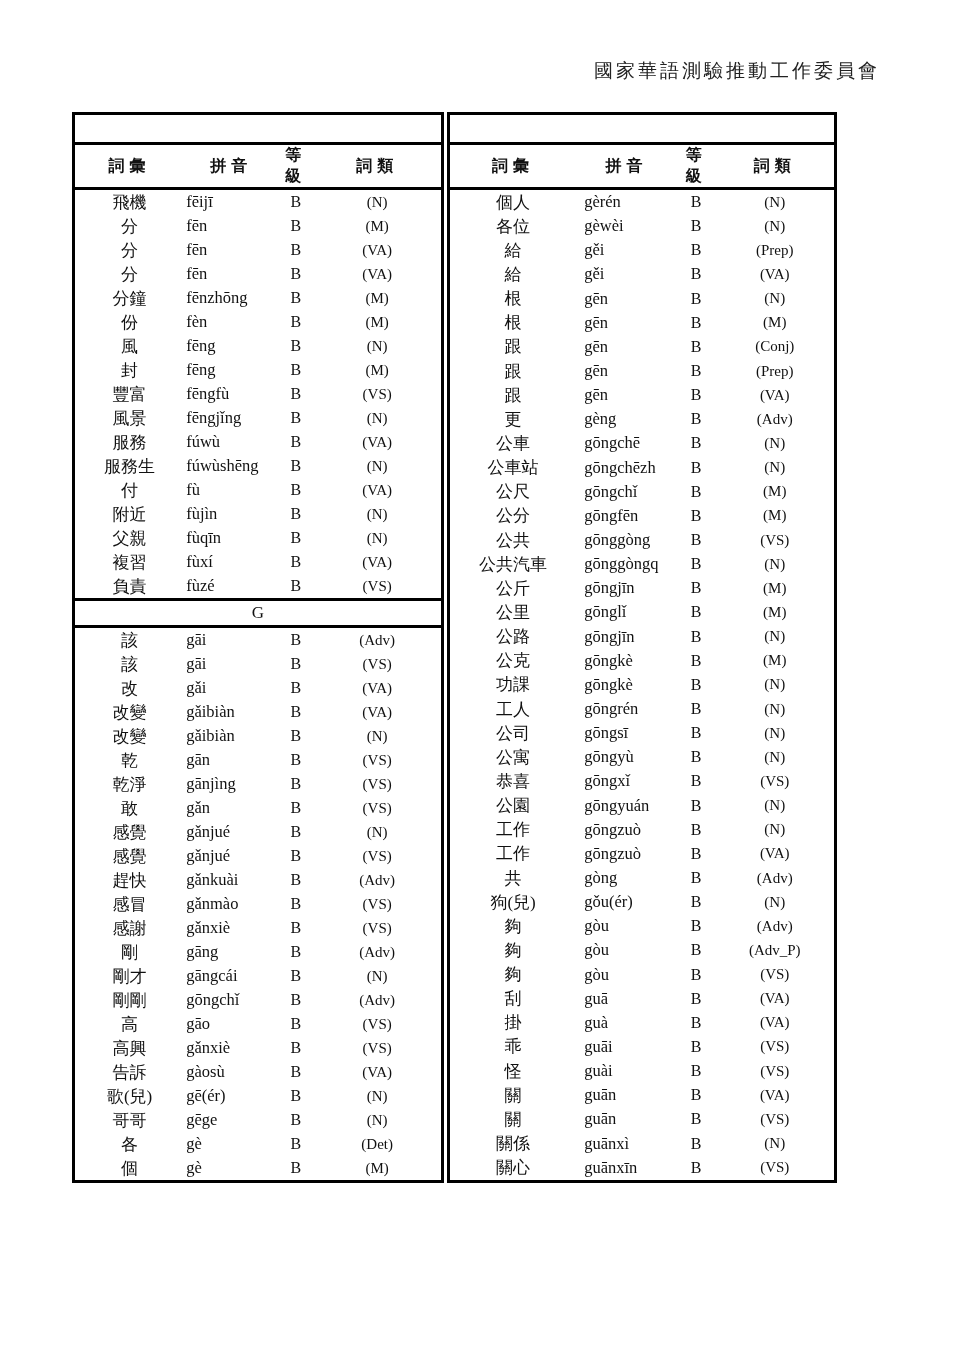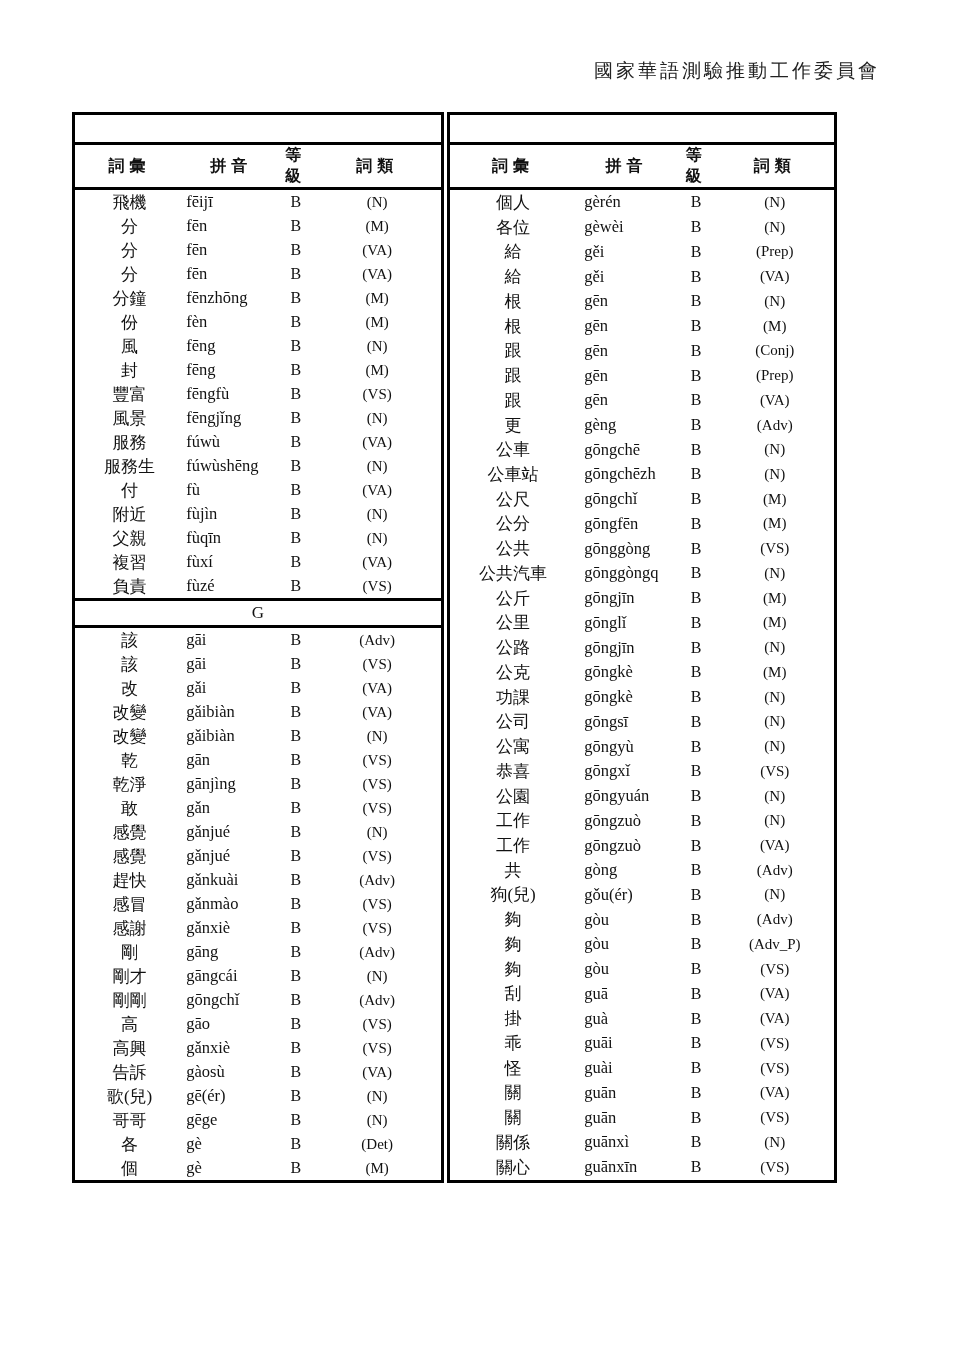--- a/index.html
+++ b/index.html
@@ -500,20 +500,26 @@
           <td class="level">B</td>
           <td class="pos">(M)</td>
         </tr>
         <tr>
           <td class="word">功課</td>
           <td class="pinyin">gōngkè</td>
           <td class="level">B</td>
           <td class="pos">(N)</td>
         </tr>
         <tr>
+          <td class="word">工人</td>
+          <td class="pinyin">gōngrén</td>
+          <td class="level">B</td>
+          <td class="pos">(N)</td>
+        </tr>
+        <tr>
           <td class="word">公司</td>
           <td class="pinyin">gōngsī</td>
           <td class="level">B</td>
           <td class="pos">(N)</td>
         </tr>
         <tr>
           <td class="word">公寓</td>
           <td class="pinyin">gōngyù</td>
           <td class="level">B</td>
           <td class="pos">(N)</td>

